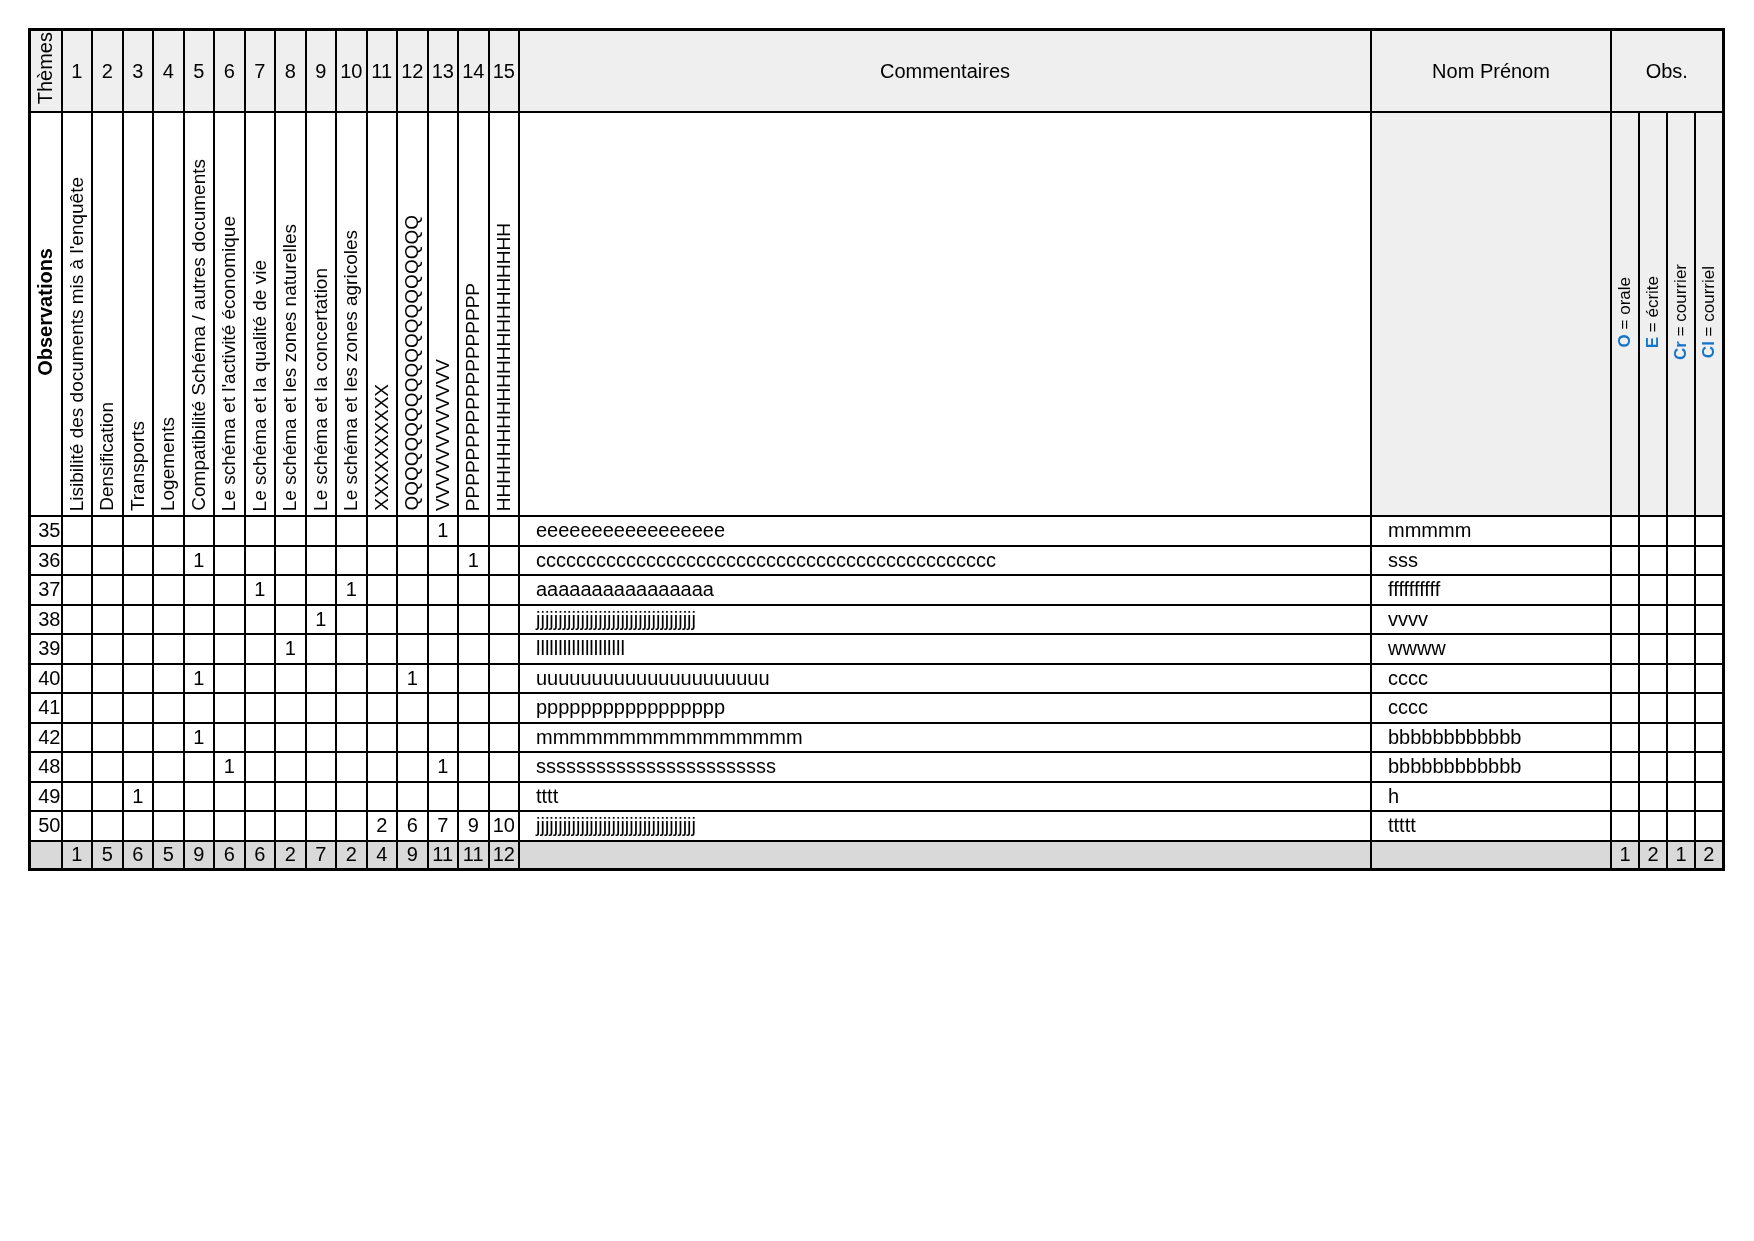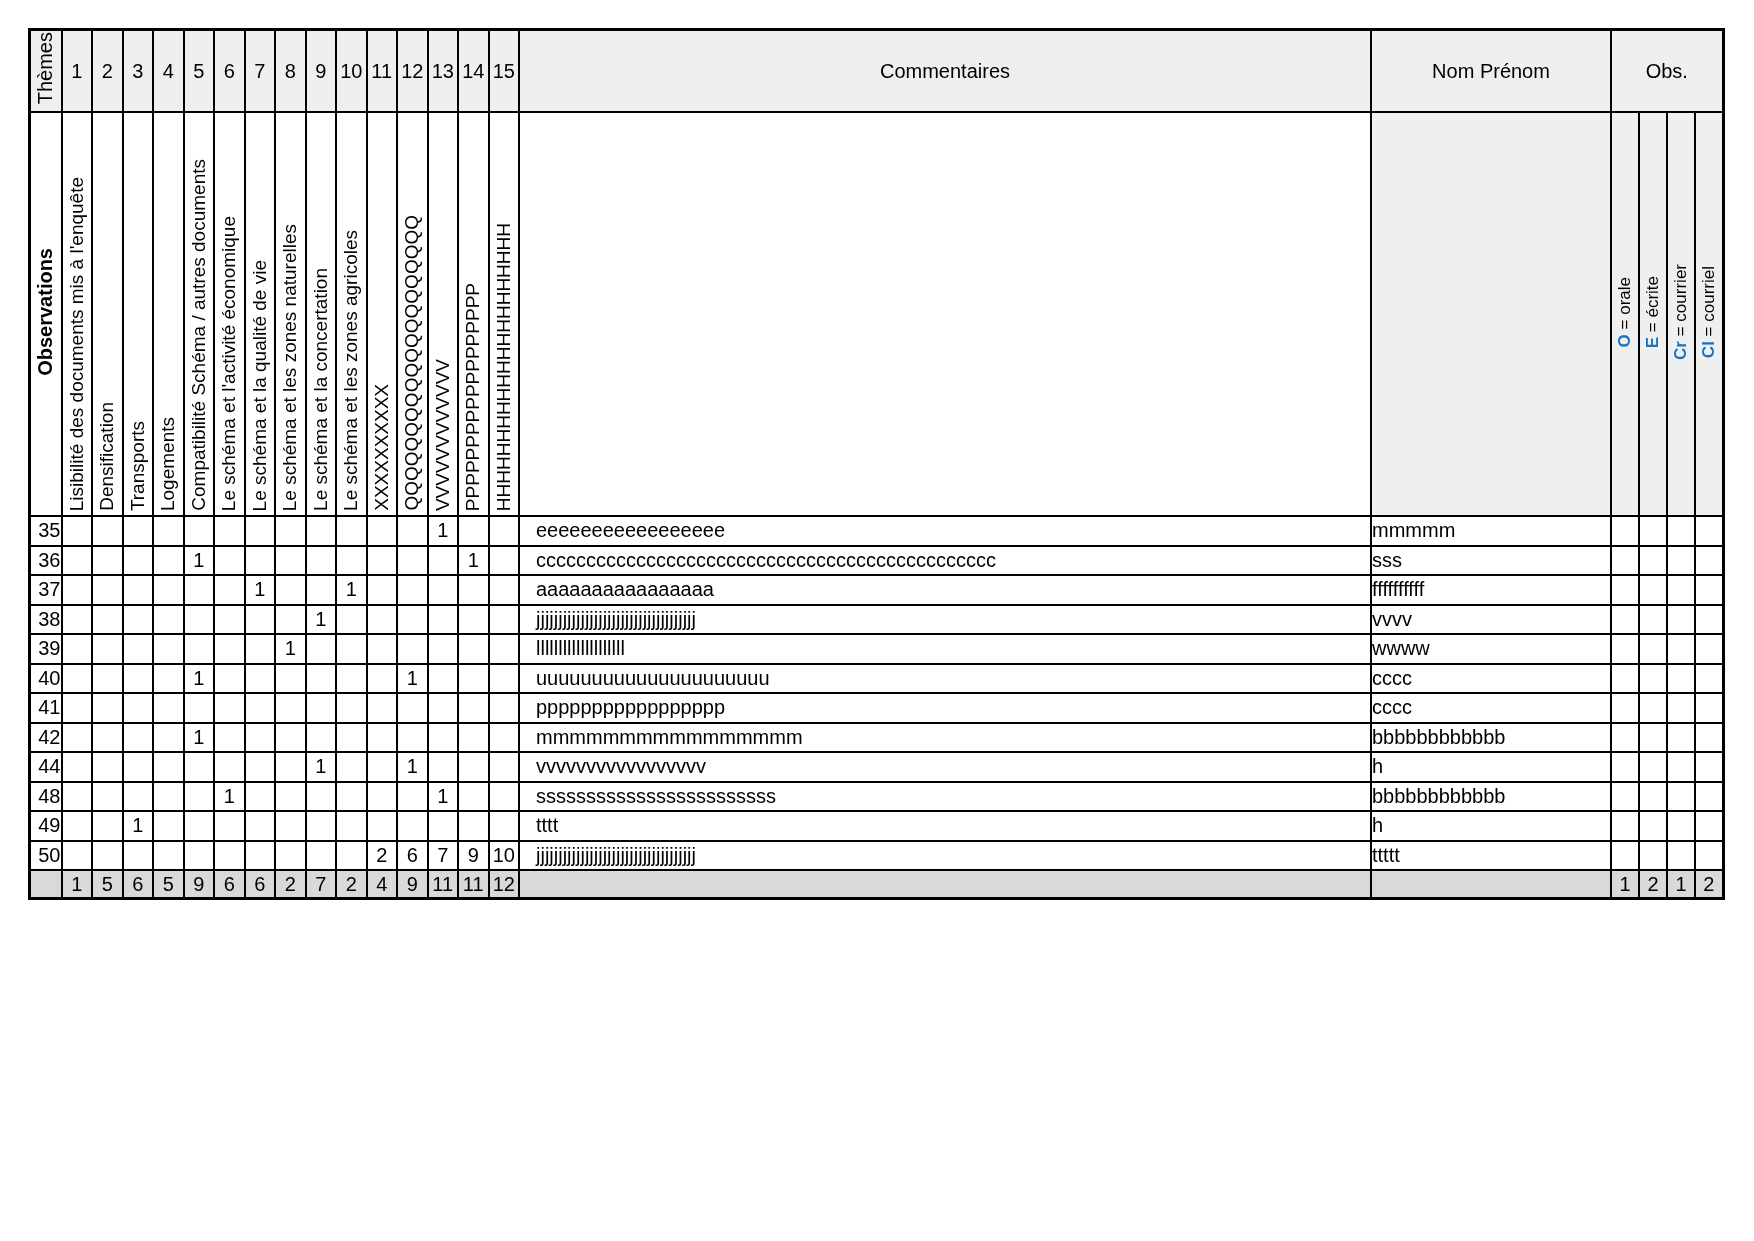--- a/index.html
+++ b/index.html
@@ -61,21 +61,21 @@
 
   .legend-cell { vertical-align: middle; text-align: center; background: #efeff0; }
   .legend-cell .vtext { font-size: 17px; }
   .legend-code { font-weight: bold; }
 
   .drow td, .trow td { height: 27.5px; font-size: 20px; }
   td.rownum  { text-align: right; padding-left: 2px; }
   td.tval    { text-align: center; }
   td.oval    { text-align: center; }
   td.comment { text-align: left; padding-left: 16px; }
-  td.name    { text-align: left; padding-left: 0; }
+  td.name    { text-align: left; padding-left: 16px; }
 
   .trow td { background: #d9d9d9; height: 26px; }
 </style>
 </head>
 <body>
 
 <table class="sheet">
   <colgroup>
     <col class="c-rowhead">
     <col class="c-theme">
@@ -343,44 +343,20 @@
         <td class="tval"></td>
         <td class="tval"></td>
         <td class="tval"></td>
         <td class="tval"></td>
         <td class="tval"></td>
         <td class="tval"></td>
         <td class="tval"></td>
         <td class="tval"></td>
         <td class="comment">mmmmmmmmmmmmmmmm</td>
         <td class="name">bbbbbbbbbbbb</td>
-        <td class="oval"></td>
-        <td class="oval"></td>
-        <td class="oval"></td>
-        <td class="oval"></td>
-      </tr>
-      <tr class="drow">
-        <td class="rownum">44</td>
-        <td class="tval"></td>
-        <td class="tval"></td>
-        <td class="tval"></td>
-        <td class="tval"></td>
-        <td class="tval"></td>
-        <td class="tval"></td>
-        <td class="tval"></td>
-        <td class="tval"></td>
-        <td class="tval">1</td>
-        <td class="tval"></td>
-        <td class="tval"></td>
-        <td class="tval">1</td>
-        <td class="tval"></td>
-        <td class="tval"></td>
-        <td class="tval"></td>
-        <td class="comment">vvvvvvvvvvvvvvvvv</td>
-        <td class="name">h</td>
         <td class="oval"></td>
         <td class="oval"></td>
         <td class="oval"></td>
         <td class="oval"></td>
       </tr>
       <tr class="drow">
         <td class="rownum">48</td>
         <td class="tval"></td>
         <td class="tval"></td>
         <td class="tval"></td>

